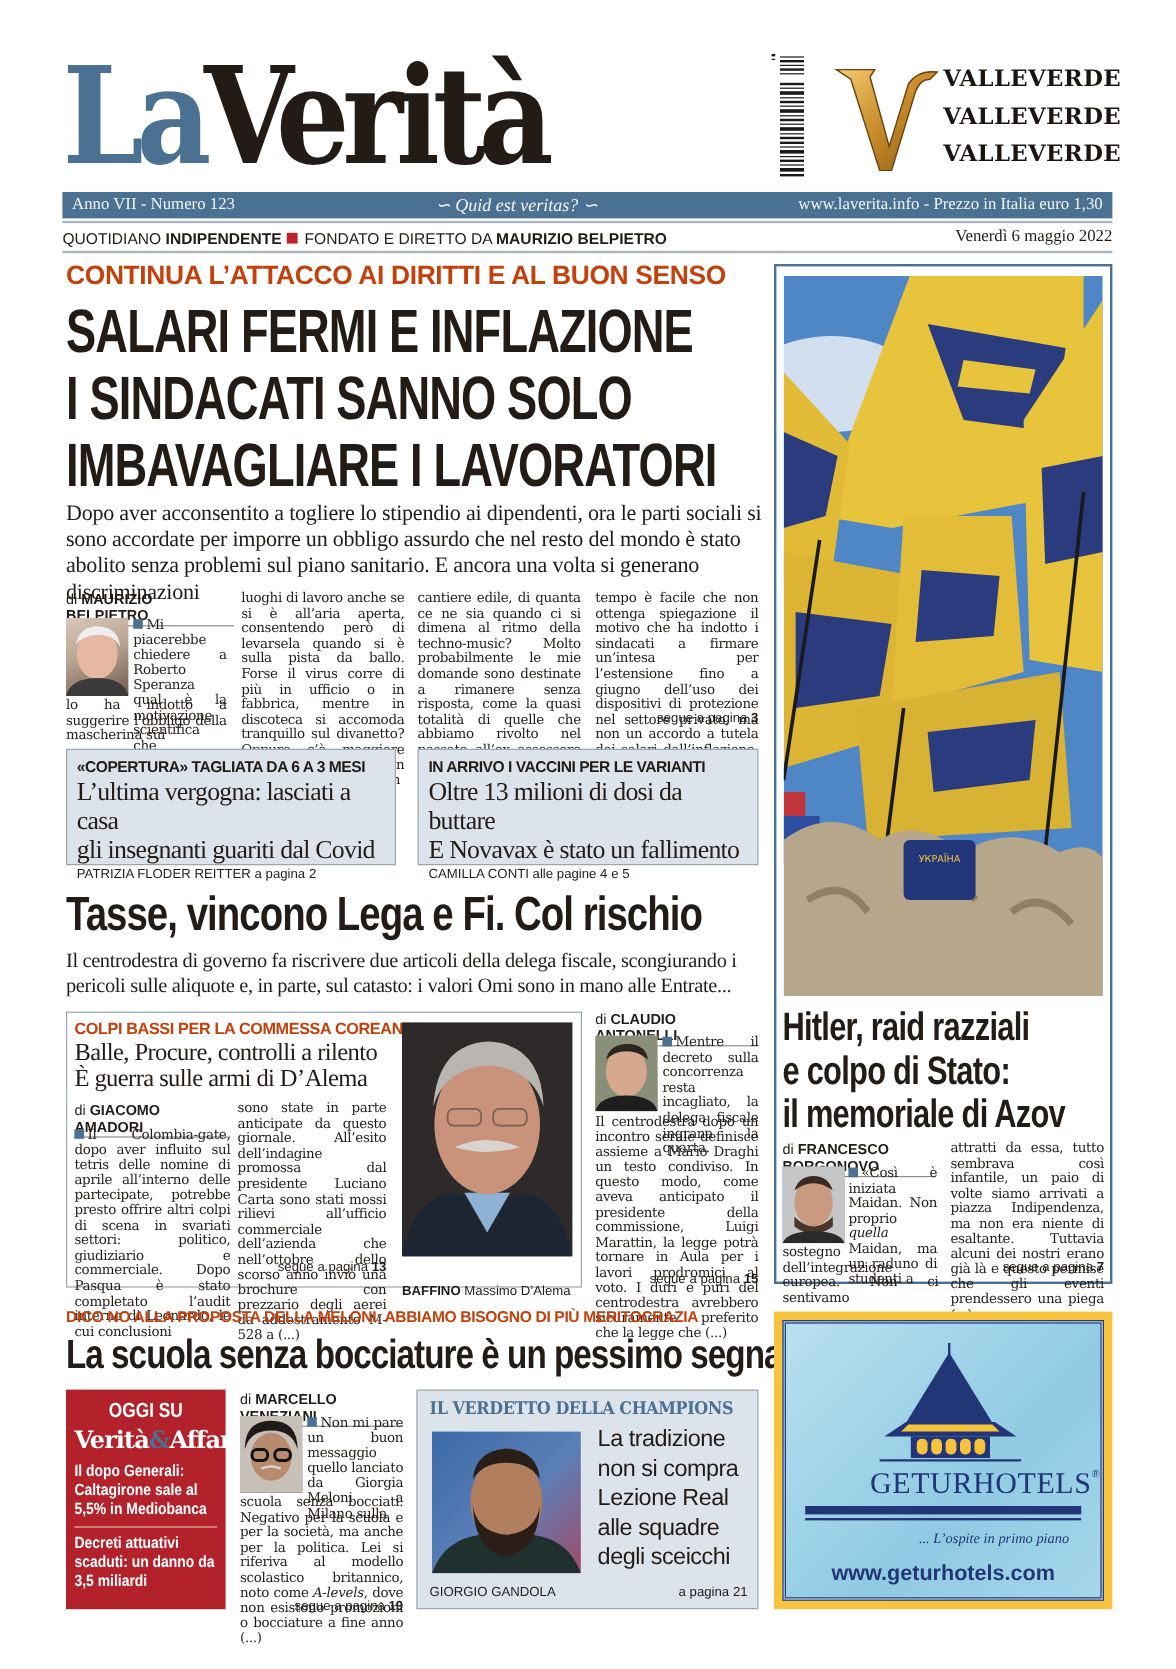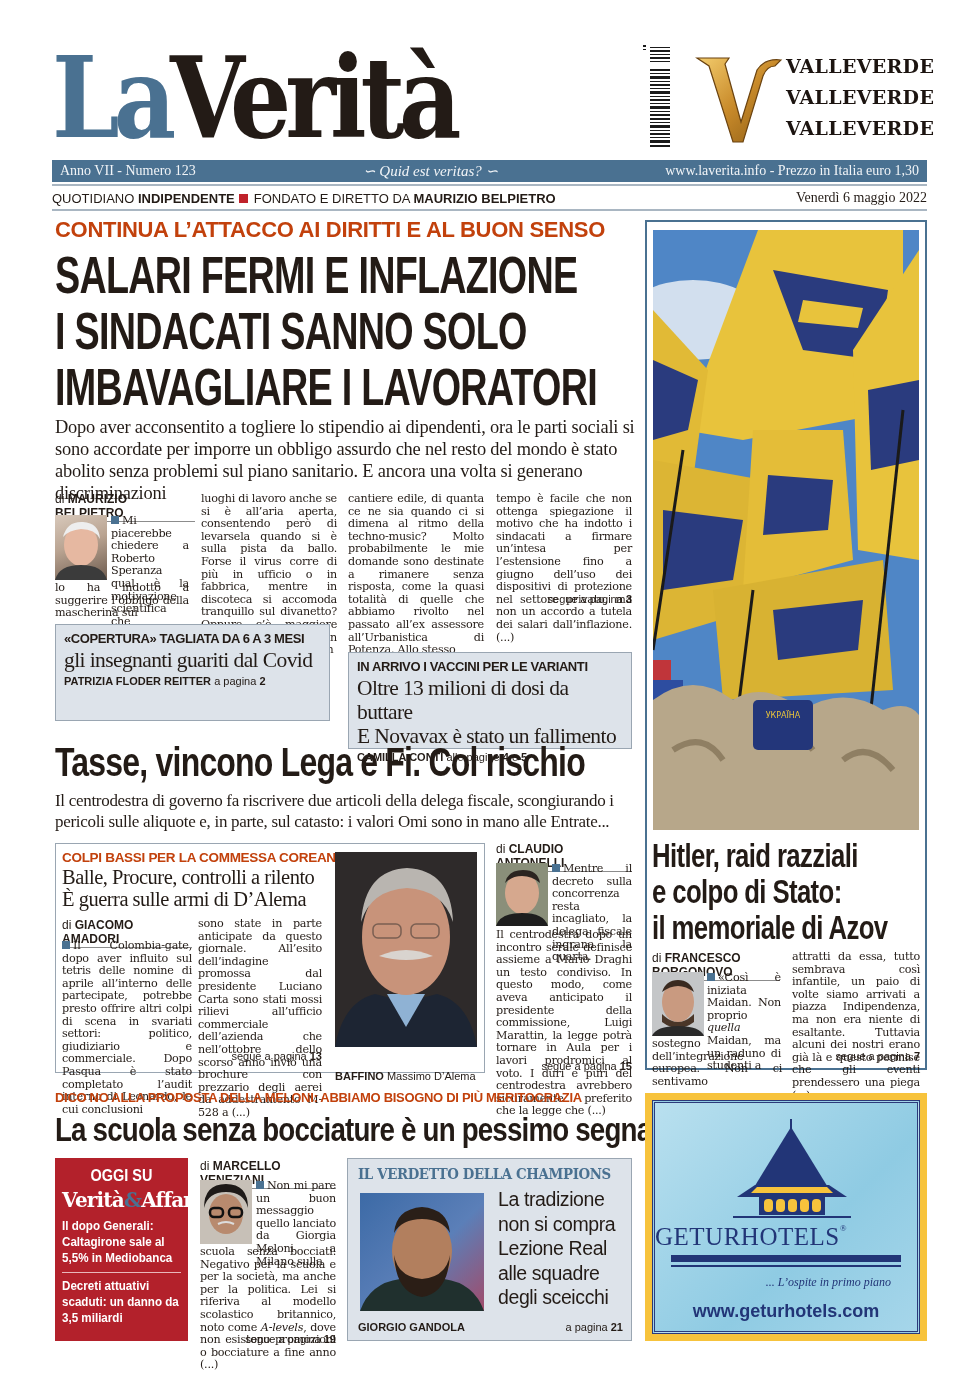--- a/index.html
+++ b/index.html
@@ -45,31 +45,31 @@
   .segue b { font-weight: bold; }
 
   .portrait { background: linear-gradient(160deg, #d8c9bb 0%, #b9a391 45%, #6d5b4e 100%); overflow: hidden; }
   .portrait svg { width: 100%; height: 100%; display: block; }
 
   
   .greybox { background: #dde3ea; border: 1px solid #9aa6b2; }
   .box-kicker { font-family: "Liberation Sans", sans-serif; font-weight: bold; font-size: 13px; letter-spacing: -0.4px; }
   .box-title { font-family: "Liberation Serif", serif; font-size: 21.5px; line-height: 24px; letter-spacing: -0.6px; }
   .box-author { font-family: "Liberation Sans", sans-serif; font-size: 11px; }
-  .box-author b { font-weight: bold; }
+  .box-author b { font-weight: normal; }
 
   
   #azov-frame { left: 645px; top: 220px; width: 282px; height: 850px; border: 2px solid #4a7191; background: #fff; }
   #azov-photo { left: 653px; top: 230px; width: 266px; height: 600px; overflow: hidden; }
   #azov-headline { left: 652px; top: 838px; font-size: 33px; line-height: 36px; transform: scaleX(0.78); letter-spacing: -0.8px; }
 
   
   #ad { left: 645px; top: 1093px; width: 282px; height: 248px; background: #f7c33c; padding: 7px; }
   #ad-inner { width: 100%; height: 100%; background: linear-gradient(135deg, #b9e0ef 0%, #8fcbe3 60%, #a6d6ea 100%); border: 3px double #2c3a7a; position: relative; }
-  #ad-brand { position: absolute; left: 0; right: 0; top: 120px; text-align: left; font-family: "Liberation Serif", serif; font-size: 25px; color: #223577; letter-spacing: 0.5px; }
+  #ad-brand { position: absolute; left: 0; right: 0; top: 120px; text-align: right; font-family: "Liberation Serif", serif; font-size: 25px; color: #223577; letter-spacing: 0.5px; }
   #ad-reg { font-size: 9px; vertical-align: top; }
   #ad-bar1 { position: absolute; left: 16px; right: 16px; top: 152px; height: 7px; background: #223577; }
   #ad-bar2 { position: absolute; left: 16px; right: 16px; top: 162px; height: 2px; background: #223577; }
   #ad-tagline { position: absolute; right: 26px; top: 172px; font-family: "Liberation Serif", serif; font-style: italic; font-size: 12px; color: #223577; margin-left: 17px; }
   #ad-url { position: absolute; left: 0; right: 0; top: 198px; text-align: center; font-family: "Liberation Sans", sans-serif; font-weight: bold; font-size: 18px; color: #223577; }
   #ad-hotel-icon { position: absolute; left: 78px; top: 16px; width: 118px; height: 104px; }
 
   
   #redbox { left: 55px; top: 1158px; width: 133px; height: 183px; background: #b3212b; color: #fff; padding: 8px 7px; }
   #redbox .oggi { font-family: "Liberation Sans", sans-serif; font-weight: bold; font-size: 17px; text-align: center; transform: scaleX(0.85); }
@@ -180,25 +180,26 @@
 <div class="abs body-text" style="left:111px;top:515px;width:78px;"><span class="sq"></span><span>Mi piacerebbe chiedere a Roberto Speranza qual è la motivazione scientifica che</span></div>
 <div class="abs body-text" style="left:55px;top:582px;width:134px;">lo ha indotto a suggerire l’obbligo della mascherina sui</div>
 <div class="abs body-text" style="left:201px;top:493px;width:136px;">luoghi di lavoro anche se si è all’aria aperta, consentendo però di levarsela quando si è sulla pista da ballo. Forse il virus corre di più in ufficio o in fabbrica, mentre in discoteca si accomoda tranquillo sul divanetto? Oppure c’è maggiore vicinanza fisica in un negozio, ma anche in un</div>
 <div class="abs body-text" style="left:348px;top:493px;width:136px;">cantiere edile, di quanta ce ne sia quando ci si dimena al ritmo della techno-music? Molto probabilmente le mie domande sono destinate a rimanere senza risposta, come la quasi totalità di quelle che abbiamo rivolto nel passato all’ex assessore all’Urbanistica di Potenza. Allo stesso</div>
 <div class="abs body-text" style="left:496px;top:493px;width:136px;">tempo è facile che non ottenga spiegazione il motivo che ha indotto i sindacati a firmare un’intesa per l’estensione fino a giugno dell’uso dei dispositivi di protezione nel settore privato, ma non un accordo a tutela dei salari dall’inflazione. (...)</div>
 <div class="abs segue" style="left:496px;top:593px;width:136px;"><span>segue a pagina</span> <b>3</b></div>
 
 <div class="abs greybox" style="left:55px;top:624px;width:275px;height:97px;padding:6px 8px;">
   <div class="box-kicker">«COPERTURA» TAGLIATA DA 6 A 3 MESI</div>
   <div class="box-title" style="margin-top:2px;">
+    <div>L’ultima vergogna: lasciati a casa</div>
     <div>gli insegnanti guariti dal Covid</div>
   </div>
   <div class="box-author" style="margin-top:3px;"><b>PATRIZIA FLODER REITTER</b> <span>a pagina</span> <b>2</b></div>
 </div>
-<div class="abs greybox" style="left:348px;top:624px;width:284px;height:97px;padding:6px 8px;margin-top:28px;">
+<div class="abs greybox" style="left:348px;top:624px;width:284px;height:97px;padding:6px 8px;">
   <div class="box-kicker">IN ARRIVO I VACCINI PER LE VARIANTI</div>
   <div class="box-title" style="margin-top:2px;">
     <div>Oltre 13 milioni di dosi da buttare</div>
     <div>E Novavax è stato un fallimento</div>
   </div>
   <div class="box-author" style="margin-top:3px;"><b>CAMILLA CONTI</b> <span>alle pagine</span> <b>4</b> <span>e</span> <b>5</b></div>
 </div>
 
 <div class="abs headline-cond" style="left:55px;top:740px;font-size:40px;line-height:44px;transform:scaleX(0.80);">Tasse, vincono Lega e Fi. Col rischio</div>
 <div class="abs serif" style="left:55px;top:790px;width:580px;font-size:17px;line-height:21px;letter-spacing:-0.3px;">Il centrodestra di governo fa riscrivere due articoli della delega fiscale, scongiurando i pericoli sulle aliquote e, in parte, sul catasto: i valori Omi sono in mano alle Entrate...</div>

